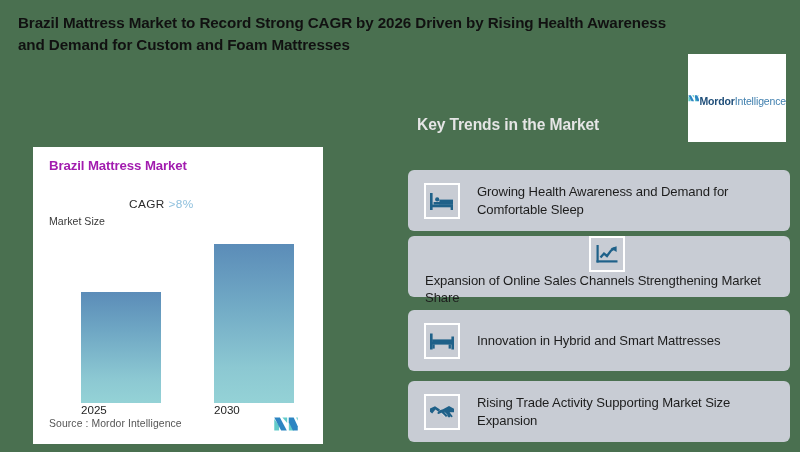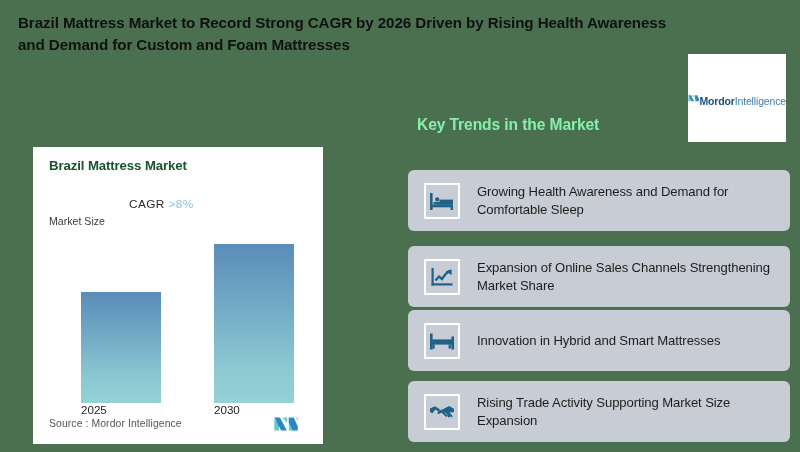--- a/index.html
+++ b/index.html
@@ -76,21 +76,21 @@
     background: #ffffff;
     padding: 0;
   }
 
   .chart-title {
     position: absolute;
     left: 16px;
     top: 11px;
     font-size: 13.2px;
     font-weight: bold;
-    color: #14532d;
+    color: #a21caf;
     letter-spacing: -0.1px;
   }
 
   .chart-subtitle {
     position: absolute;
     left: 16px;
     top: 32px;
     font-size: 10.6px;
     color: #3a3a3a;
     margin-top: 36px;
@@ -162,36 +162,36 @@
     height: 17px;
   }
 
   
   .trends-heading {
     position: absolute;
     left: 417px;
     top: 116px;
     font-size: 15.6px;
     font-weight: bold;
-    color: #86efac;
+    color: #e5e5e5;
     letter-spacing: -0.1px;
   }
 
   .trend-card {
     position: absolute;
     left: 408px;
     width: 382px;
     height: 61px;
     background: #c8ccd4;
     border-radius: 6px;
     display: flex;
     align-items: center;
   }
   .trend-card-0 { top: 170px; }
-  .trend-card-1 { top: 246px; }
+  .trend-card-1 { top: 236px; flex-direction: column; }
   .trend-card-2 { top: 310px; }
   .trend-card-3 { top: 381px; align-items: center; }
 
   .trend-icon-frame {
     flex: 0 0 auto;
     width: 36px;
     height: 36px;
     margin-left: 16px;
     background: transparent;
     border: 2.5px solid #ffffff;

